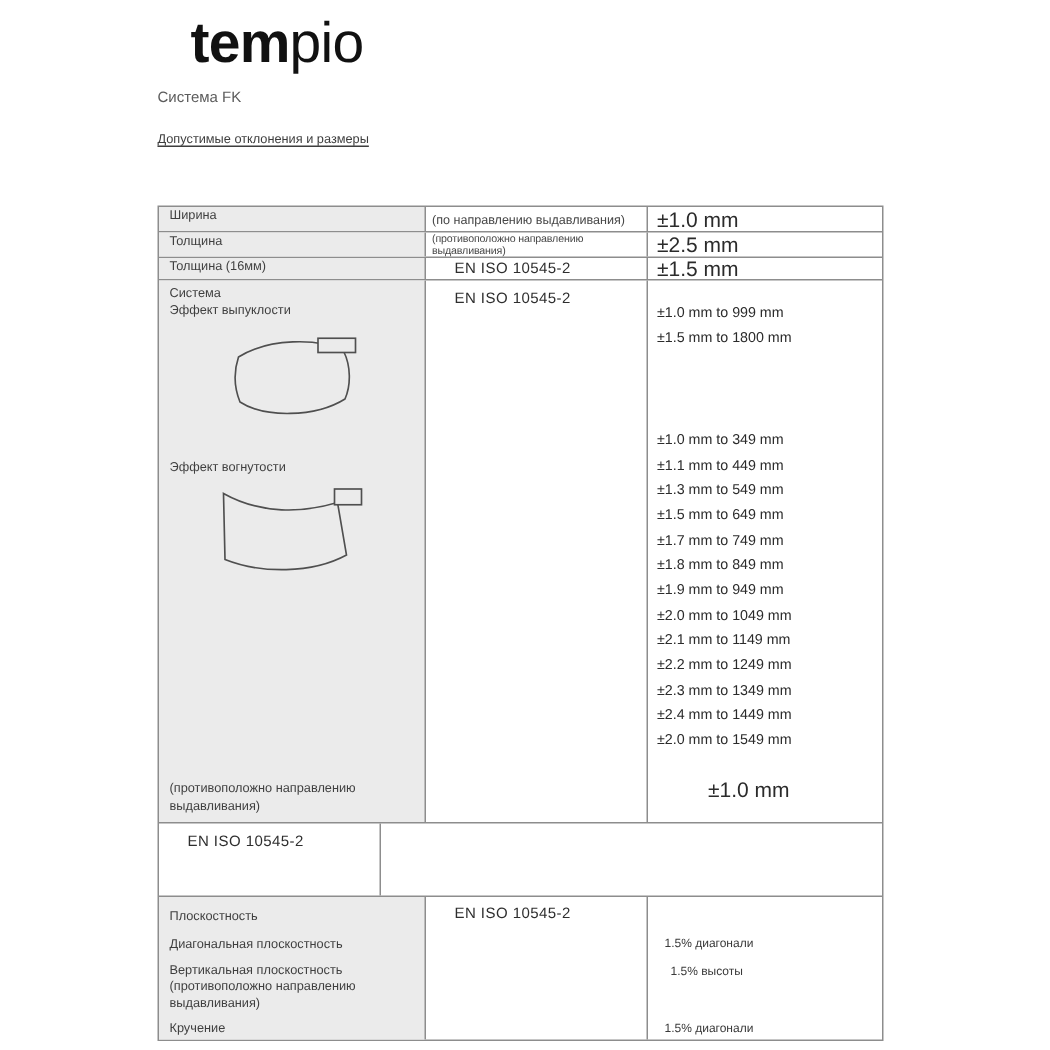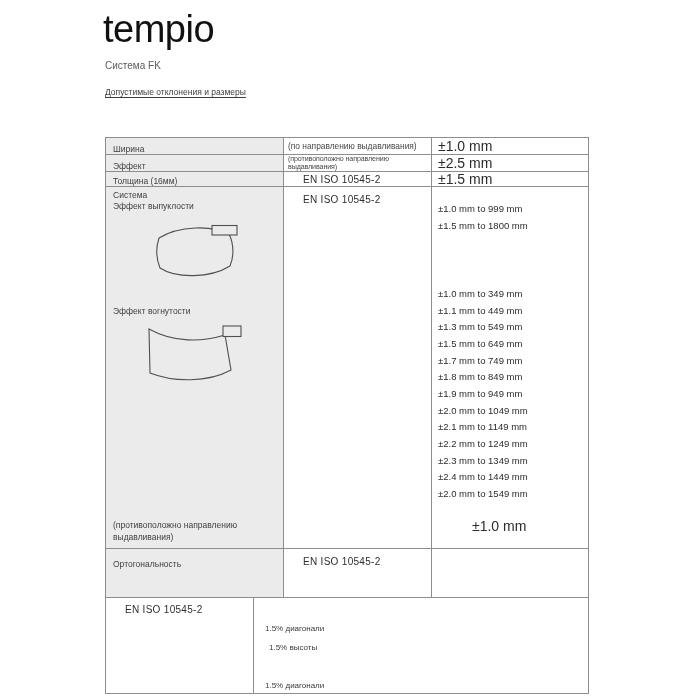--- a/index.html
+++ b/index.html
@@ -2,21 +2,21 @@
 <html><head>
 <meta charset="utf-8">
 <style>
   * { margin:0; padding:0; box-sizing:border-box; }
   html,body { background:#fff; }
   body { font-family:"Liberation Sans", sans-serif; color:#3d3d3d; }
   .sheet { position:relative; width:700px; height:700px; background:#ffffff; overflow:hidden; }
 
   
   .logo { position:absolute; left:103px; top:8px; font-size:38px; letter-spacing:-0.5px; color:#111; }
-  .logo .b { font-weight:400; }
+  .logo .b { font-weight:700;margin-left:24px; }
   .logo .l { font-weight:300;margin-top:46px; }
   .subtitle { position:absolute; left:105px; top:60px; font-size:10px; color:#5c5c5c; }
   .section-link { position:absolute; left:105px; top:87px; font-size:8.5px; color:#3d3d3d;
                   text-decoration:underline; text-underline-offset:2px; cursor:pointer; }
 
   
   .tbl { position:absolute; left:105px; top:137px; width:484px; border:1px solid #8d8d8d; background:#fff; }
   .row { display:flex; border-bottom:1px solid #8d8d8d; }
   .row:last-child { border-bottom:none; }
   .c1 { width:178px; background:#ebebeb; border-right:1px solid #8d8d8d; position:relative; }
@@ -28,21 +28,21 @@
   .meth-xsmall { font-size:7.1px; color:#474747; letter-spacing:-0.1px; }
   .iso { font-size:10px; color:#2e2e2e; letter-spacing:0.3px; }
   .val { font-size:14px; color:#2b2b2b; }
 
   .r-thin  { height:17px; }
   .r-thin3 { height:15px; }
   .r-straight { height:362px; }
   .r-ortho { height:49px; }
   .r-flat  { height:95px; }
 
-  .r-thin .c1, .r-thin3 .c1 { display:flex; align-items:flex-end; padding-left:7px; }
+  .r-thin .c1, .r-thin3 .c1 { display:flex; align-items:flex-start; padding-left:7px; }
   .r-thin .c2, .r-thin3 .c2 { display:flex; align-items:center; padding-left:4px; }
   .r-thin .c3, .r-thin3 .c3 { display:flex; align-items:center; padding-left:6px; }
   .c2 .iso-pos { position:absolute; left:19px; top:7px; }
   .r-thin3 .c2 { padding-left:19px; }
 
   .abs { position:absolute; }
   .list { line-height:16.65px; font-size:9.5px; color:#2b2b2b; white-space:nowrap; }
   .list span { display:block; }
   .wrap { line-height:11.5px; width:156px; }
   .diagram { position:absolute; }
@@ -68,21 +68,21 @@
       <div class="c2">
           <span class="meth-small">(по направлению выдавливания)</span>
         </div>
       <div class="c3">
           <span class="val">±1.0 mm</span>
         </div>
     </div>
 
     <div class="row r-thin">
       <div class="c1">
-          <span class="lab">Эффект</span>
+          <span class="lab">Толщина</span>
         </div>
       <div class="c2">
           <span class="meth-xsmall">(противоположно направлению выдавливания)</span>
         </div>
       <div class="c3">
           <span class="val">±2.5 mm</span>
         </div>
     </div>
 
     <div class="row r-thin3">
@@ -141,30 +141,33 @@
           <span>±2.2 mm to 1249 mm</span>
           <span>±2.3 mm to 1349 mm</span>
           <span>±2.4 mm to 1449 mm</span>
           <span>±2.0 mm to 1549 mm</span>
         </div>
         <div class="abs val" style="left:40px; top:331px;">±1.0 mm</div>
       </div>
     </div>
 
     <div class="row r-ortho">
-      <div class="c1">
-        <div class="abs lab" style="left:7px; top:10px;">Ортогональность</div>
-      </div>
       <div class="c2">
         <span class="iso iso-pos">EN ISO 10545-2</span>
       </div>
       <div class="c3"></div>
     </div>
 
     <div class="row r-flat">
+      <div class="c1">
+        <div class="abs lab" style="left:7px; top:7px;">Плоскостность</div>
+        <div class="abs lab" style="left:7px; top:26px;">Диагональная плоскостность</div>
+        <div class="abs lab wrap" style="left:7px; top:43px; line-height:11px;">Вертикальная плоскостность (противоположно направлению выдавливания)</div>
+        <div class="abs lab" style="left:7px; top:82px;">Кручение</div>
+      </div>
       <div class="c2">
         <span class="iso iso-pos" style="top:6px;">EN ISO 10545-2</span>
       </div>
       <div class="c3">
         <div class="abs flat-val" style="left:11px; top:26px;">1.5% диагонали</div>
         <div class="abs flat-val" style="left:15px; top:45px;">1.5% высоты</div>
         <div class="abs flat-val" style="left:11px; top:83px;">1.5% диагонали</div>
       </div>
     </div>
 

